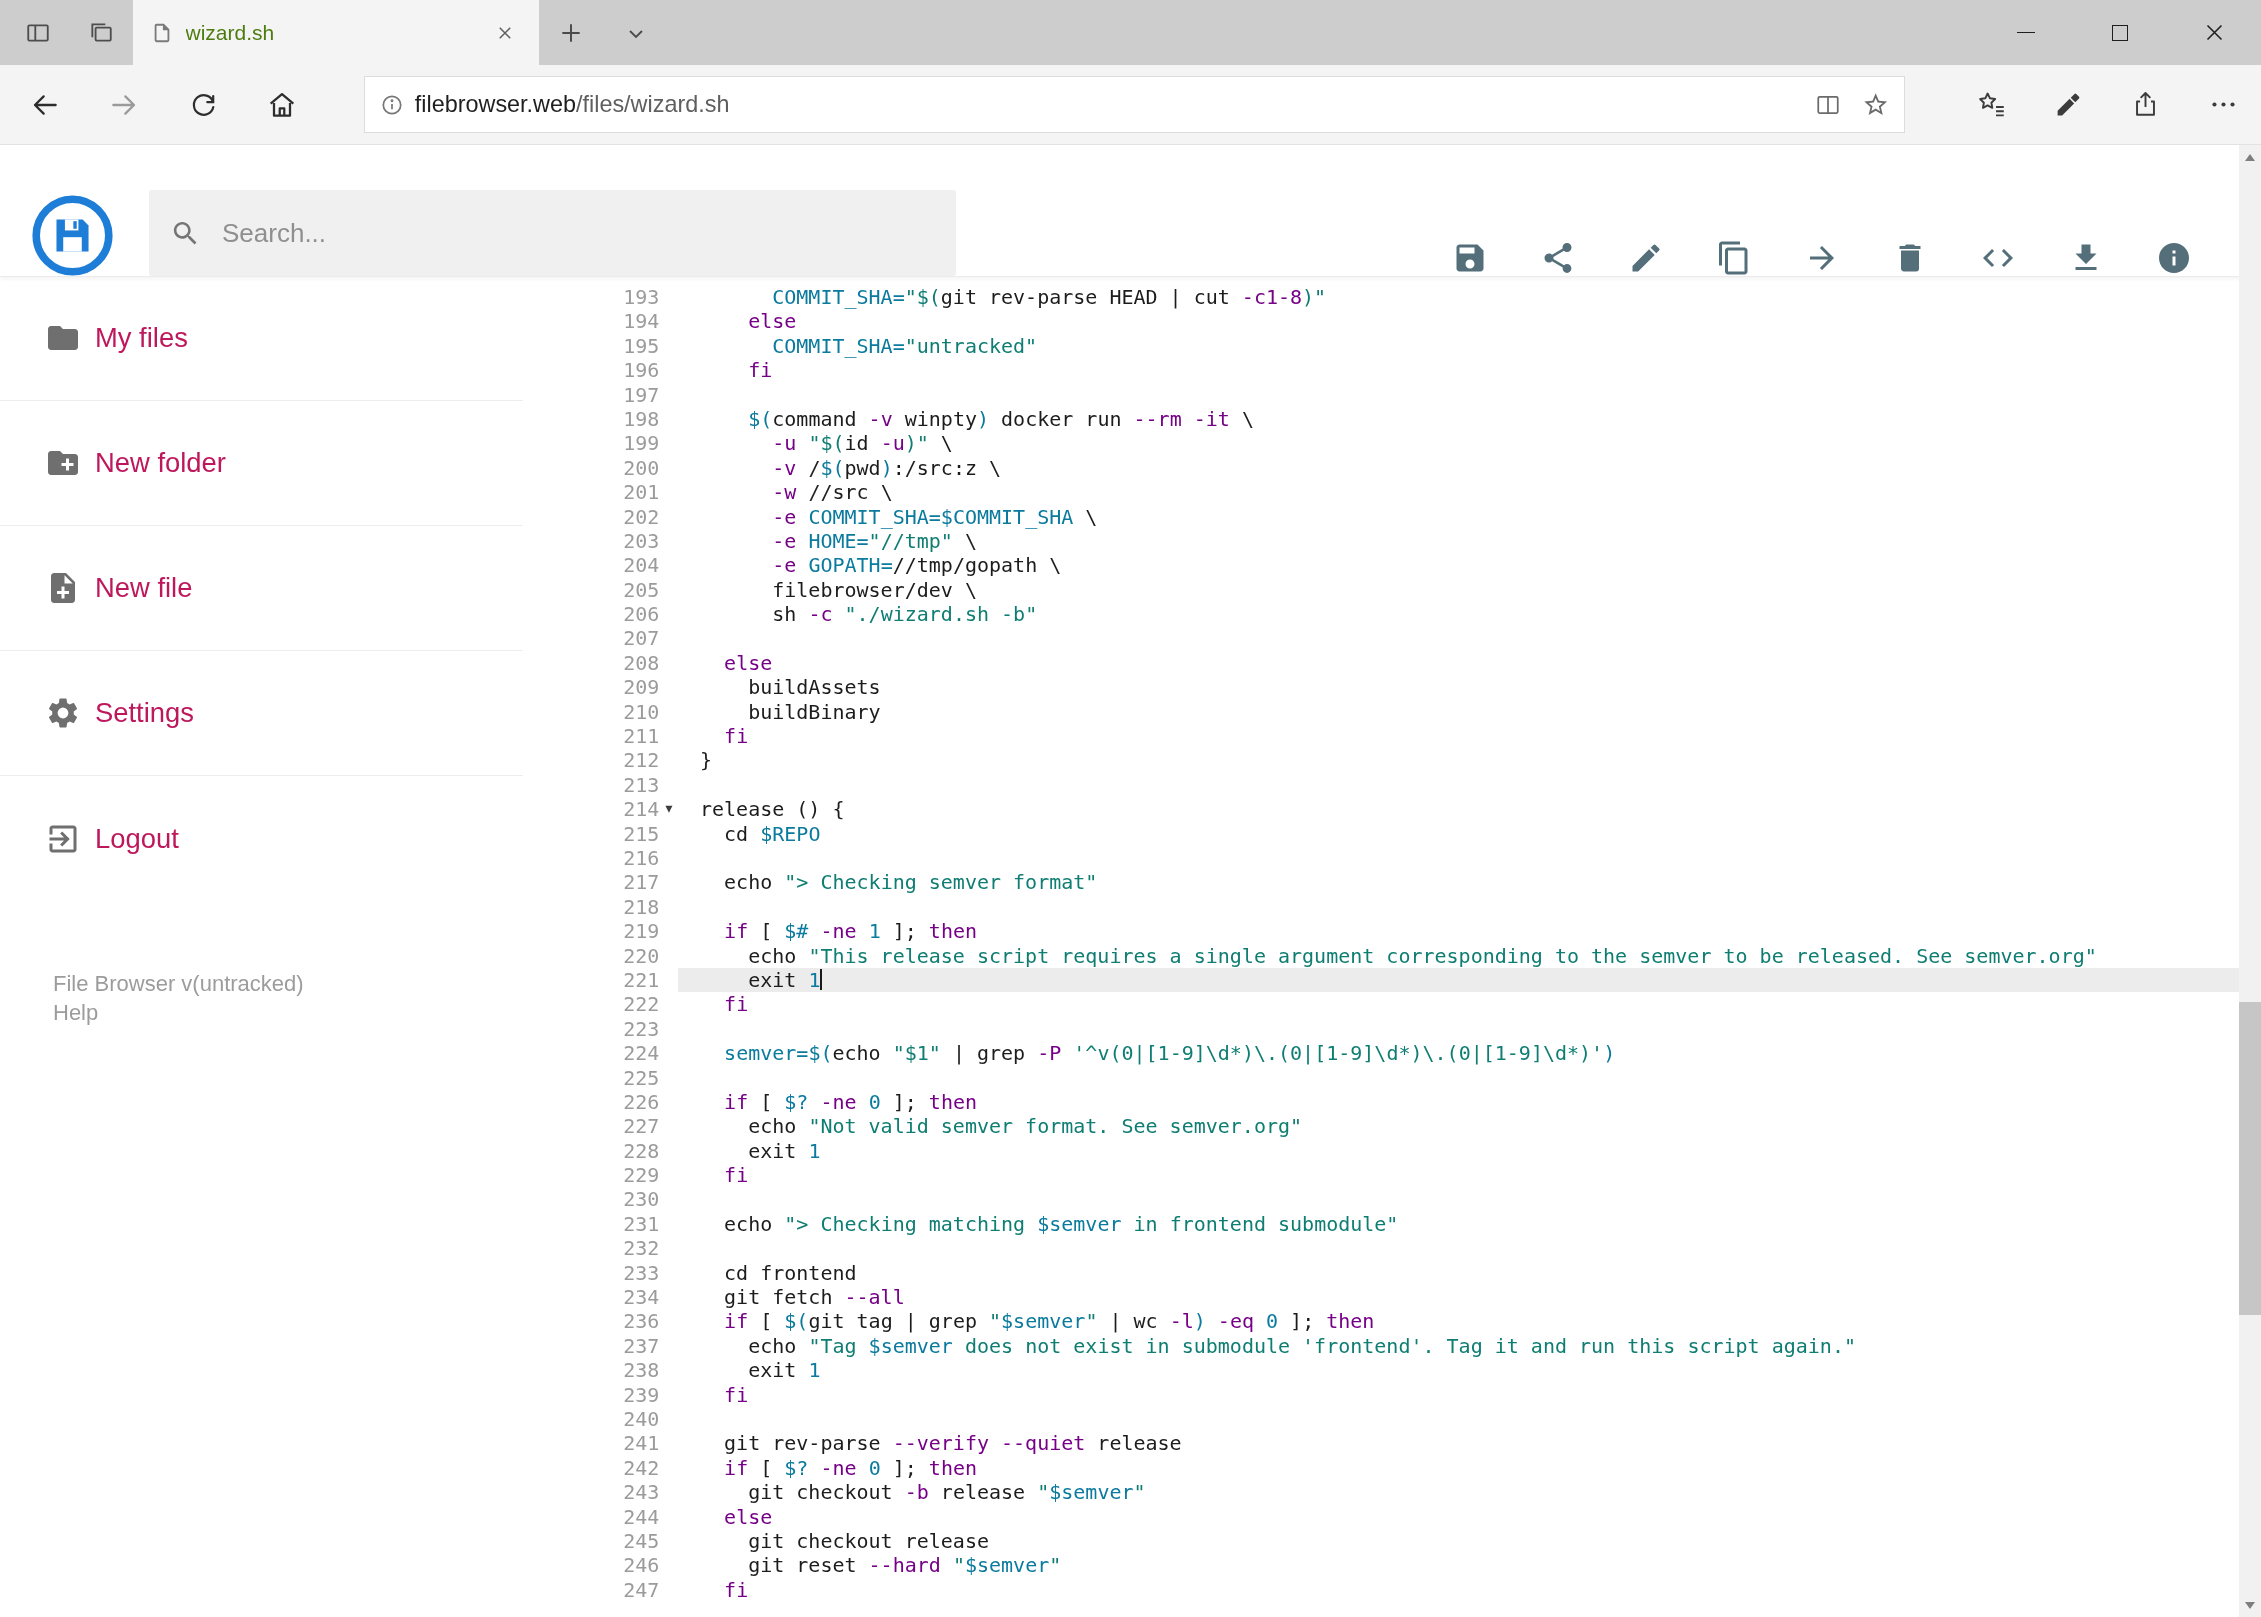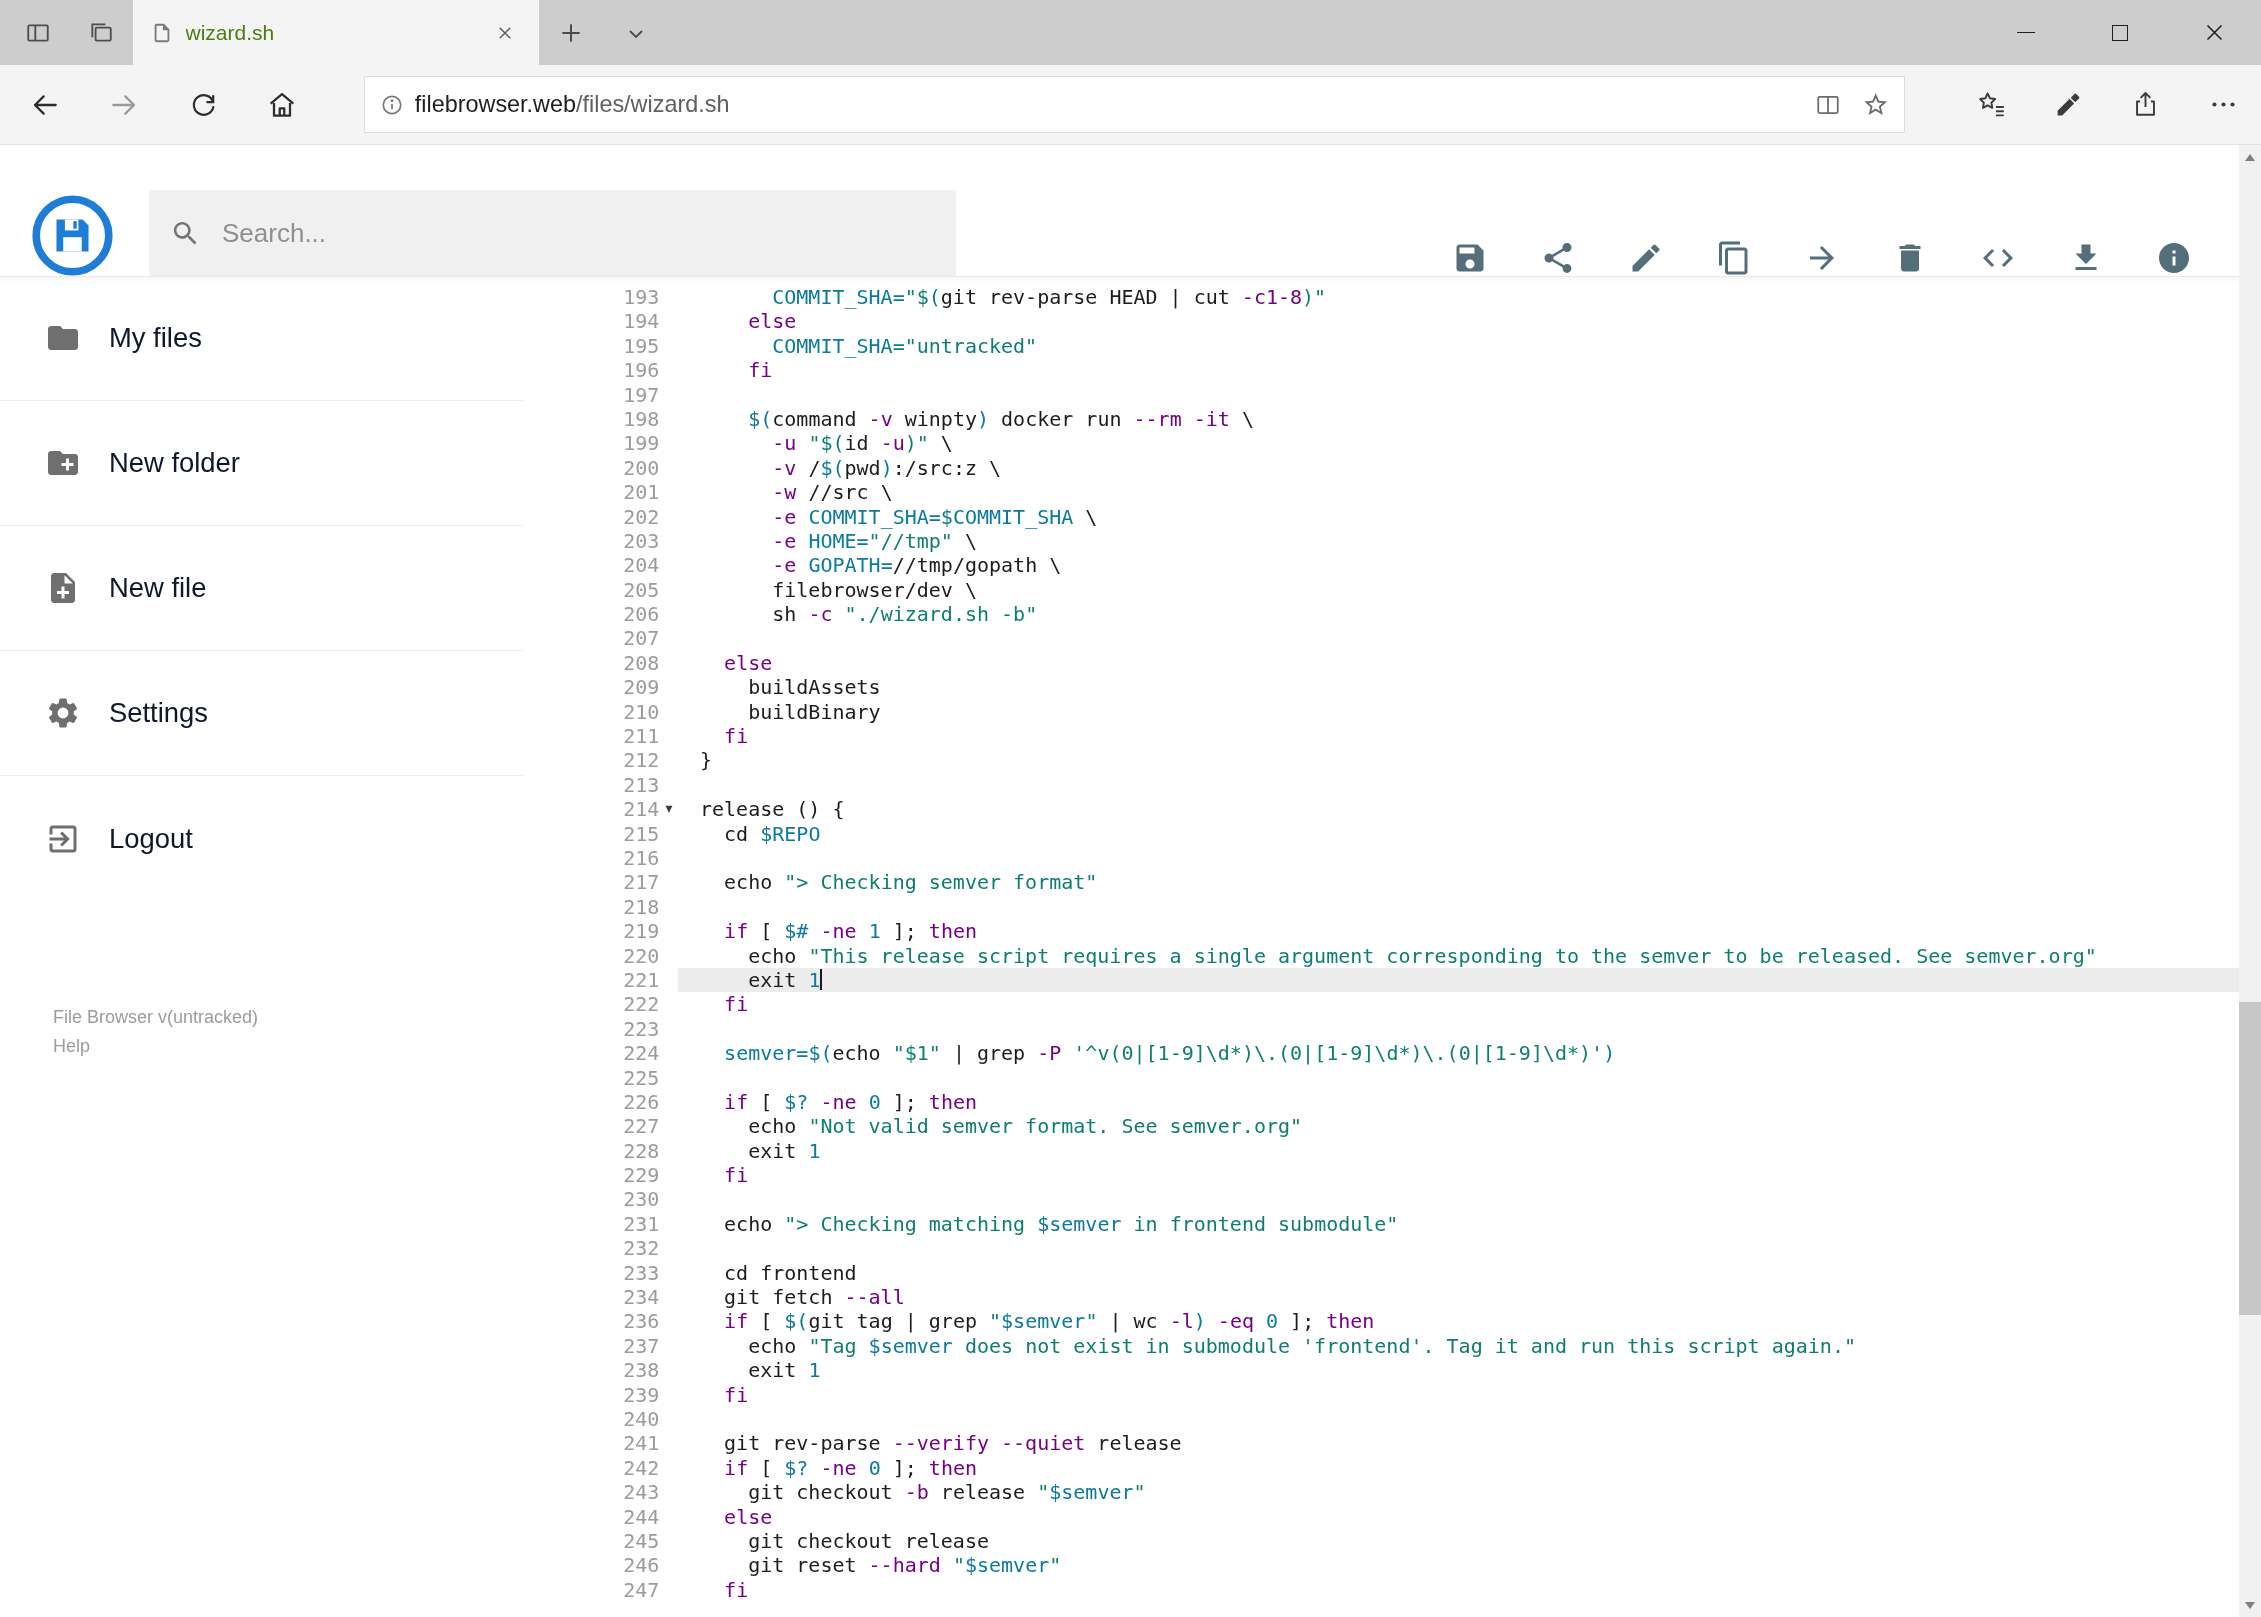--- a/index.html
+++ b/index.html
@@ -42,22 +42,22 @@
   .search-placeholder{font-size:26px;color:#8f8f8f}
   .header-actions{margin-left:auto;margin-right:69px;display:flex;gap:52px}
   .action-btn{width:36px;height:36px}
 
   
   .app-body{position:absolute;top:131px;left:0;right:0;bottom:0;display:flex}
   .sidebar{width:581px;flex:none;position:relative}
   .side-item{height:125px;display:flex;align-items:center;padding-left:45px;box-sizing:border-box;
              margin-right:58px;border-bottom:0.8px solid #ededed}
   .side-item.last{border-bottom:none}
-  .side-label{margin-left:28px;font-size:27.4px;color:#0f172a}
-  .side-footer{position:absolute;left:53px;top:727px;font-size:18px;color:#9c9c9c;line-height:29px}
+  .side-label{margin-left:14px;font-size:27.4px;color:#be185d}
+  .side-footer{position:absolute;left:53px;top:693px;font-size:22px;color:#9c9c9c;line-height:29px}
   .side-footer .help{display:block;color:#9c9c9c}
 
   
   .editor{flex:1;padding-top:9px;margin-right:22px;overflow:hidden;
           font-family:"DejaVu Sans Mono",monospace;font-size:20px;line-height:24.4px;color:#1c1c1c}
   .cm-line{display:flex;height:24.4px}
   .gutter{flex:0 0 97px;box-sizing:border-box;text-align:right;padding-right:18.6px;color:#9b9b9b;
           position:relative;user-select:none}
   .fold{position:absolute;right:0;top:-0.8px;font-size:18px;color:#3c3c3c;width:18px;text-align:center}
   .code{flex:1;white-space:pre;padding-left:22px}

